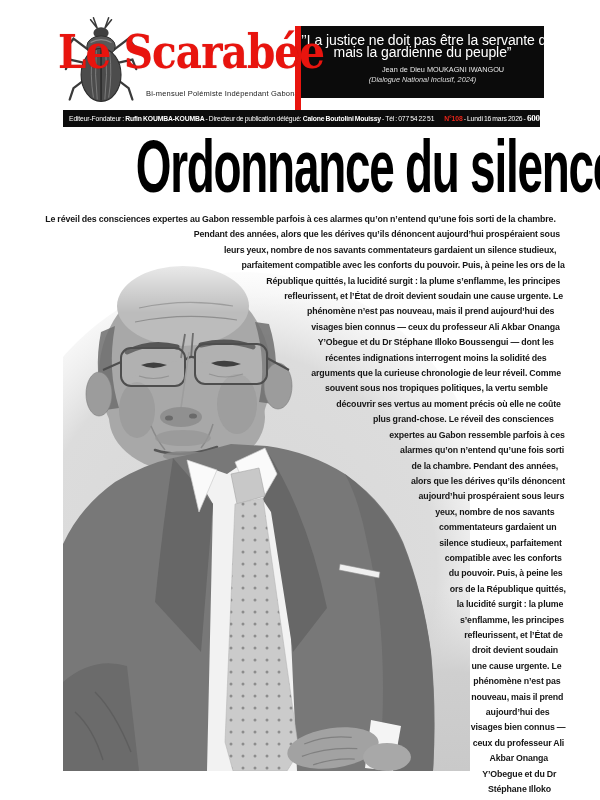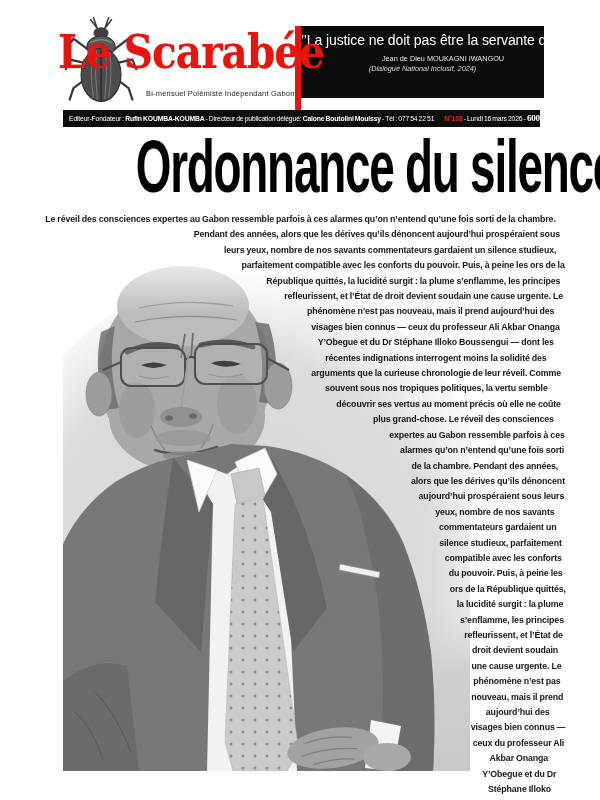--- a/index.html
+++ b/index.html
@@ -81,20 +81,21 @@
       </svg>
     </span>
 
     <div class="mast-title">Le Scarabée</div>
     <div class="mast-tagline">Bi-mensuel Polémiste Indépendant Gabonais</div>
 
     <div class="red-divider"></div>
 
     <div class="quote-box">
       <div class="q-line">’’La justice ne doit pas être la servante du Pouvoir,</div>
+      <div class="q-line">mais la gardienne du peuple”</div>
       <div class="q-author">Jean de Dieu MOUKAGNI IWANGOU</div>
       <div class="q-source">(Dialogue National Inclusif, 2024)</div>
     </div>
 
     <div class="info-bar"><span>Editeur-Fondateur : </span><b>Rufin KOUMBA-KOUMBA</b><span> - Directeur de publication délégué: </span><b>Calone Boutolini Mouissy</b><span> - Tél : 077 54 22 51</span><span class="info-issue">N°108</span><span> - Lundi 16 mars 2026 - </span><span class="info-price">600 Fcfa</span></div>
   </div>
 
   <div class="headline-wrap">
     <span class="headline-text">Ordonnance du silence</span>
   </div>

